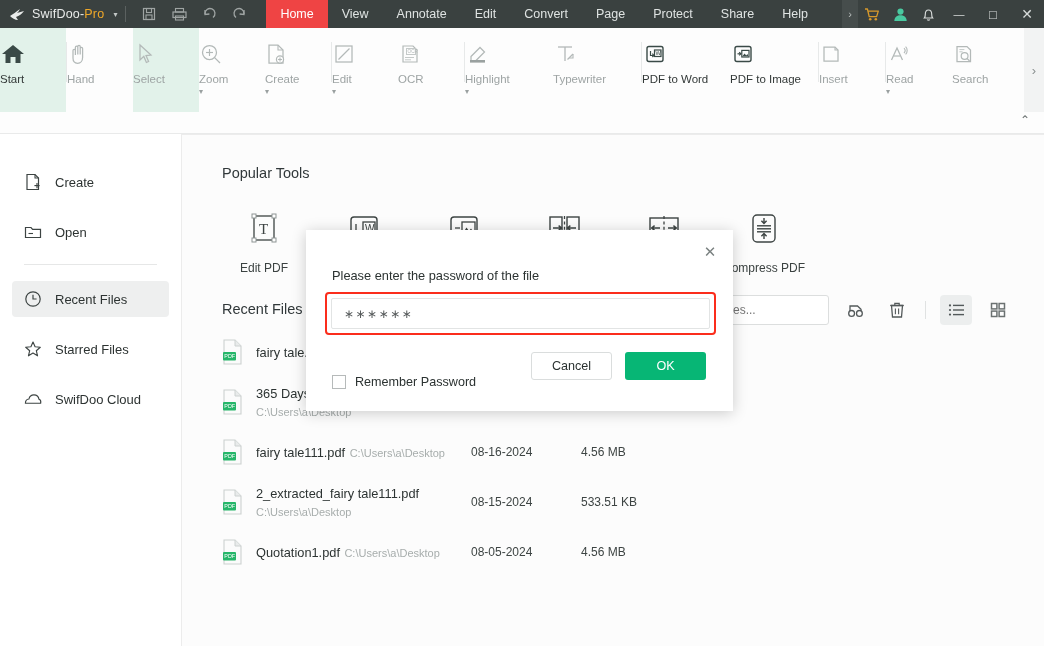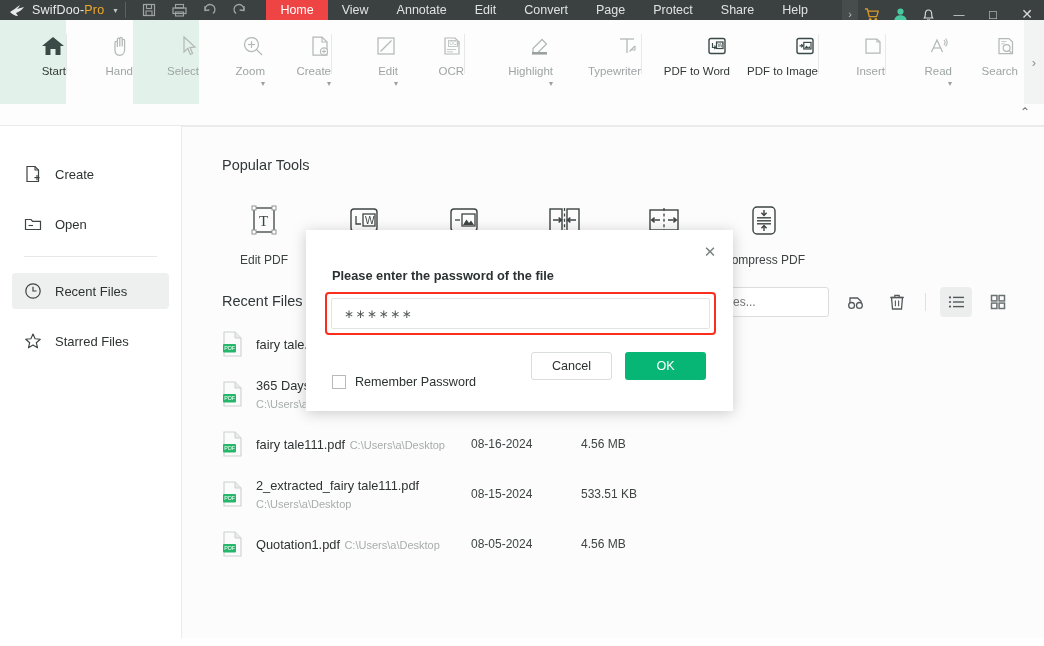--- a/index.html
+++ b/index.html
@@ -8,21 +8,21 @@
     width:1044px; height:646px;
     font-family:"Liberation Sans", sans-serif;
     background:#ffffff;
     overflow:hidden;
     position:relative;
     -webkit-font-smoothing:antialiased;
   }
 
   
   .titlebar{
-    height:20px; background:#3a4140; display:flex; align-items:center;
+    height:28px; background:#3a4140; display:flex; align-items:center;
     color:#e6e9e8; font-size:12.5px; position:relative;
   }
   .logo-wrap{ display:flex; align-items:center; padding-left:9px; gap:6px; }
   .bird{ width:17px; height:15px; position:relative; flex:0 0 auto; }
   .brand{ font-size:12.5px; color:#e9ebea; letter-spacing:.2px; white-space:nowrap; }
   .brand .pro{ color:#f0a828; }
   .caret-sm{ color:#c3c8c7; font-size:8px; margin-left:3px; }
   .tb-sep{ width:1px; height:16px; background:#5b6160; margin:0 8px; }
   .qicon{ width:30px; height:28px; display:flex; align-items:center; justify-content:center; opacity:.72; }
   .menus{ display:flex; align-items:stretch; height:28px; margin-left:12px; }
@@ -37,21 +37,21 @@
   .ticon{ width:28px; height:28px; display:flex; align-items:center; justify-content:center; }
   .wbtn{ width:34px; height:28px; display:flex; align-items:center; justify-content:center; color:#d7dbda; }
 
   
   .ribbon{
     height:84px; background:#fdfdfd; display:flex; align-items:stretch;
     border-bottom:0px; position:relative;
   }
   .rgroup{ display:flex; align-items:stretch; }
   .rb{
-    width:66px; display:flex; flex-direction:column; align-items:flex-end;
+    width:66px; display:flex; flex-direction:column; align-items:flex-start;
     justify-content:flex-start; padding-top:11px; cursor:default;
   }
   .rb.w-wide{ width:88px; }
   .rb .ic{ height:30px; display:flex; align-items:center; justify-content:center; }
   .rb .lb{ font-size:11.5px; color:#505756; margin-top:4px; text-align:center; line-height:1.1; white-space:nowrap; }
   .rb .dd{ font-size:8px; color:#9aa0a0; line-height:6px; margin-top:3px; }
   .rb.sel{ background:#e2f2ea; }
   .rb.sel .lb{ color:#2f3534; }
   .rb.dim .lb{ color:#9ea4a4; }
   .rb.strong .lb{ color:#333938; }
@@ -115,21 +115,21 @@
 
   
   .modal{
     position:absolute; left:306px; top:230px; width:427px; height:181px;
     background:#ffffff; box-shadow:0 2px 14px rgba(0,0,0,.20); z-index:40;
   }
   .modal-close{
     position:absolute; right:13px; top:12px; width:20px; height:20px;
     display:flex; align-items:center; justify-content:center; color:#7a8180; font-size:15px;
   }
-  .modal-label{ position:absolute; left:26px; top:38px; font-size:12.8px; color:#2b3231;font-weight:bold; }
+  .modal-label{ position:absolute; left:26px; top:38px; font-size:12.8px; color:#2b3231; }
   .pwd-outer{
     position:absolute; left:19px; top:62px; width:391px; height:43px;
     border:2px solid #fb2d1c; border-radius:4px; padding:4px;
   }
   .pwd-inner{
     width:100%; height:100%; border:1px solid #e2e4e4; border-radius:2px; background:#fff;
     display:flex; align-items:center; padding-left:10px;
   }
   .pwd-inner input{
     border:0; outline:0; width:100%; font-size:12px; letter-spacing:1.5px; color:#55595a;
@@ -453,20 +453,28 @@
       </span>
       <span>Recent Files</span>
     </div>
     <div class="side-item">
       <span class="side-ic">
         <svg width="19" height="18" viewBox="0 0 19 18">
             <path d="M9.5 1.6 L11.7 6.6 L17.2 7.1 L13 10.8 L14.3 16.2 L9.5 13.3 L4.7 16.2 L6 10.8 L1.8 7.1 L7.3 6.6 Z" fill="none" stroke="#3d4443" stroke-width="1.2" stroke-linejoin="round"></path>
           </svg>
       </span>
       <span>Starred Files</span>
+    </div>
+    <div class="side-item">
+      <span class="side-ic">
+        <svg width="19" height="14" viewBox="0 0 19 14">
+            <path d="M1.5 11.5 C1.5 8.8 3.2 7.2 5.2 7 C5.8 4.2 8.1 2.6 10.5 2.6 C13.3 2.6 15.4 4.7 15.8 7.2 C17.2 7.6 18 9.4 17.6 11.5 Z" fill="none" stroke="#3d4443" stroke-width="1.2"></path>
+          </svg>
+      </span>
+      <span>SwifDoo Cloud</span>
     </div>
   </div>
 
   <div class="content">
 
     <div class="sec-title">Popular Tools</div>
 
     <div class="tools">
       <div class="tool">
         <span class="tic">

